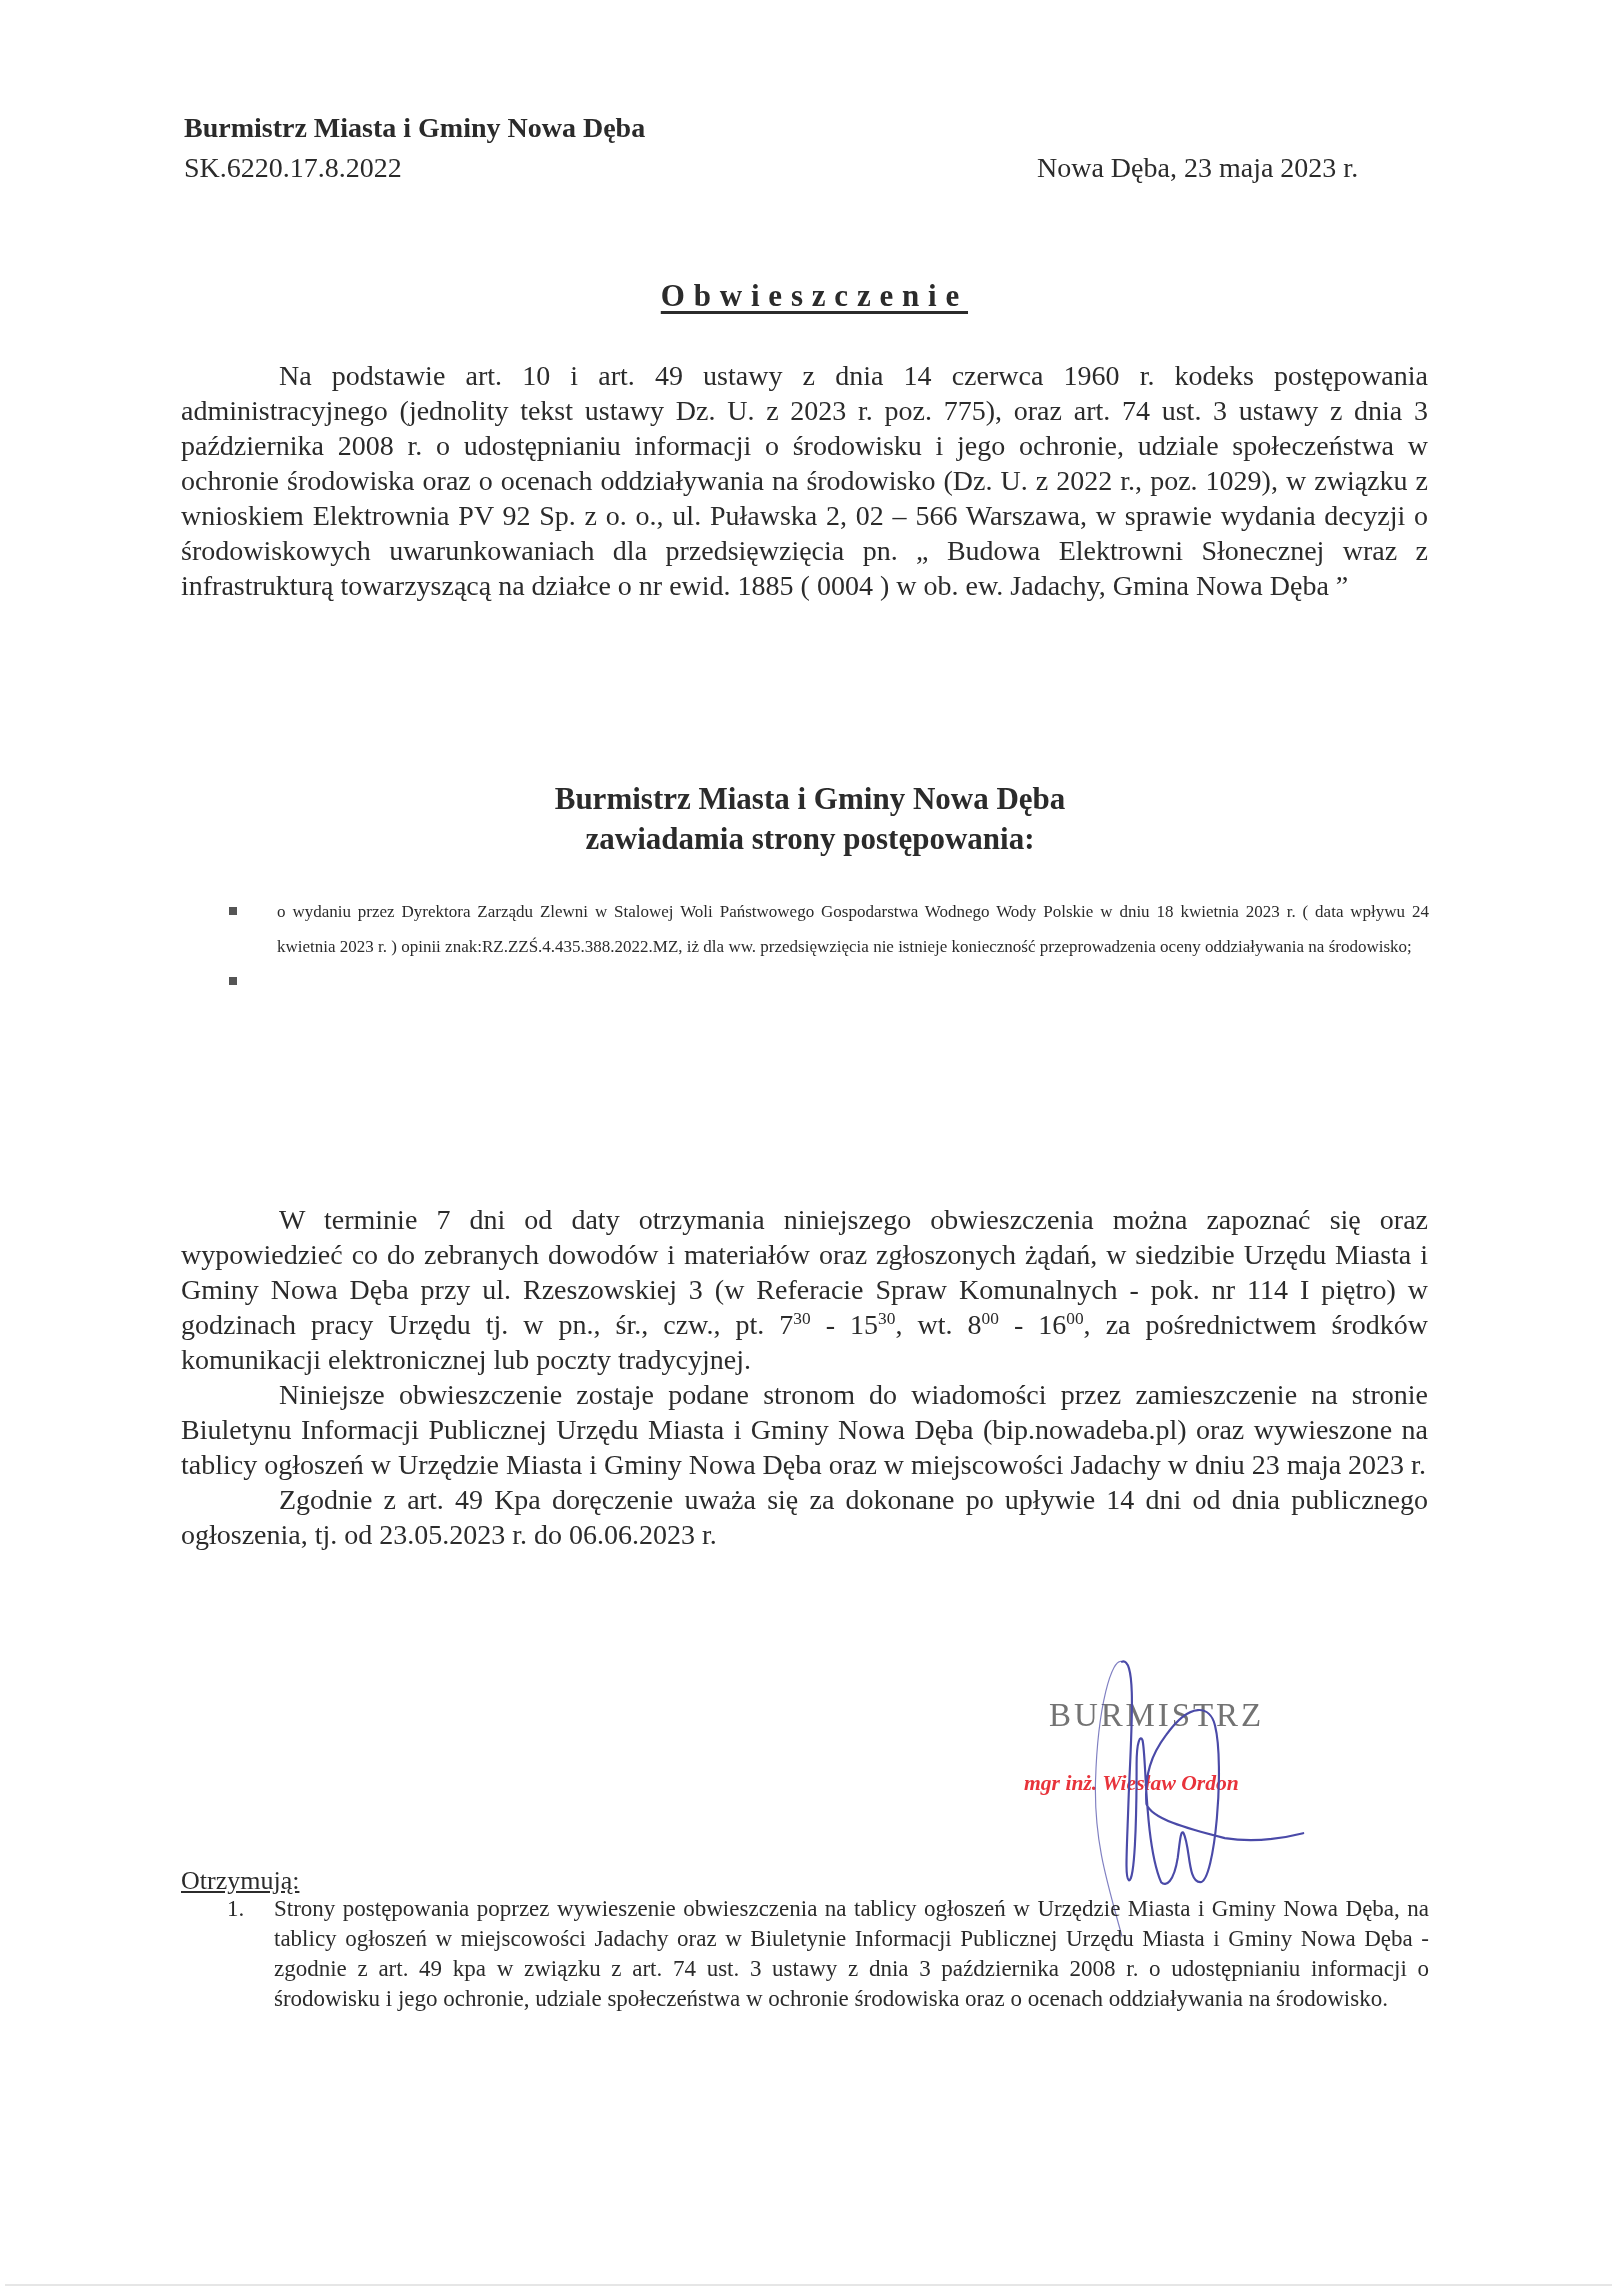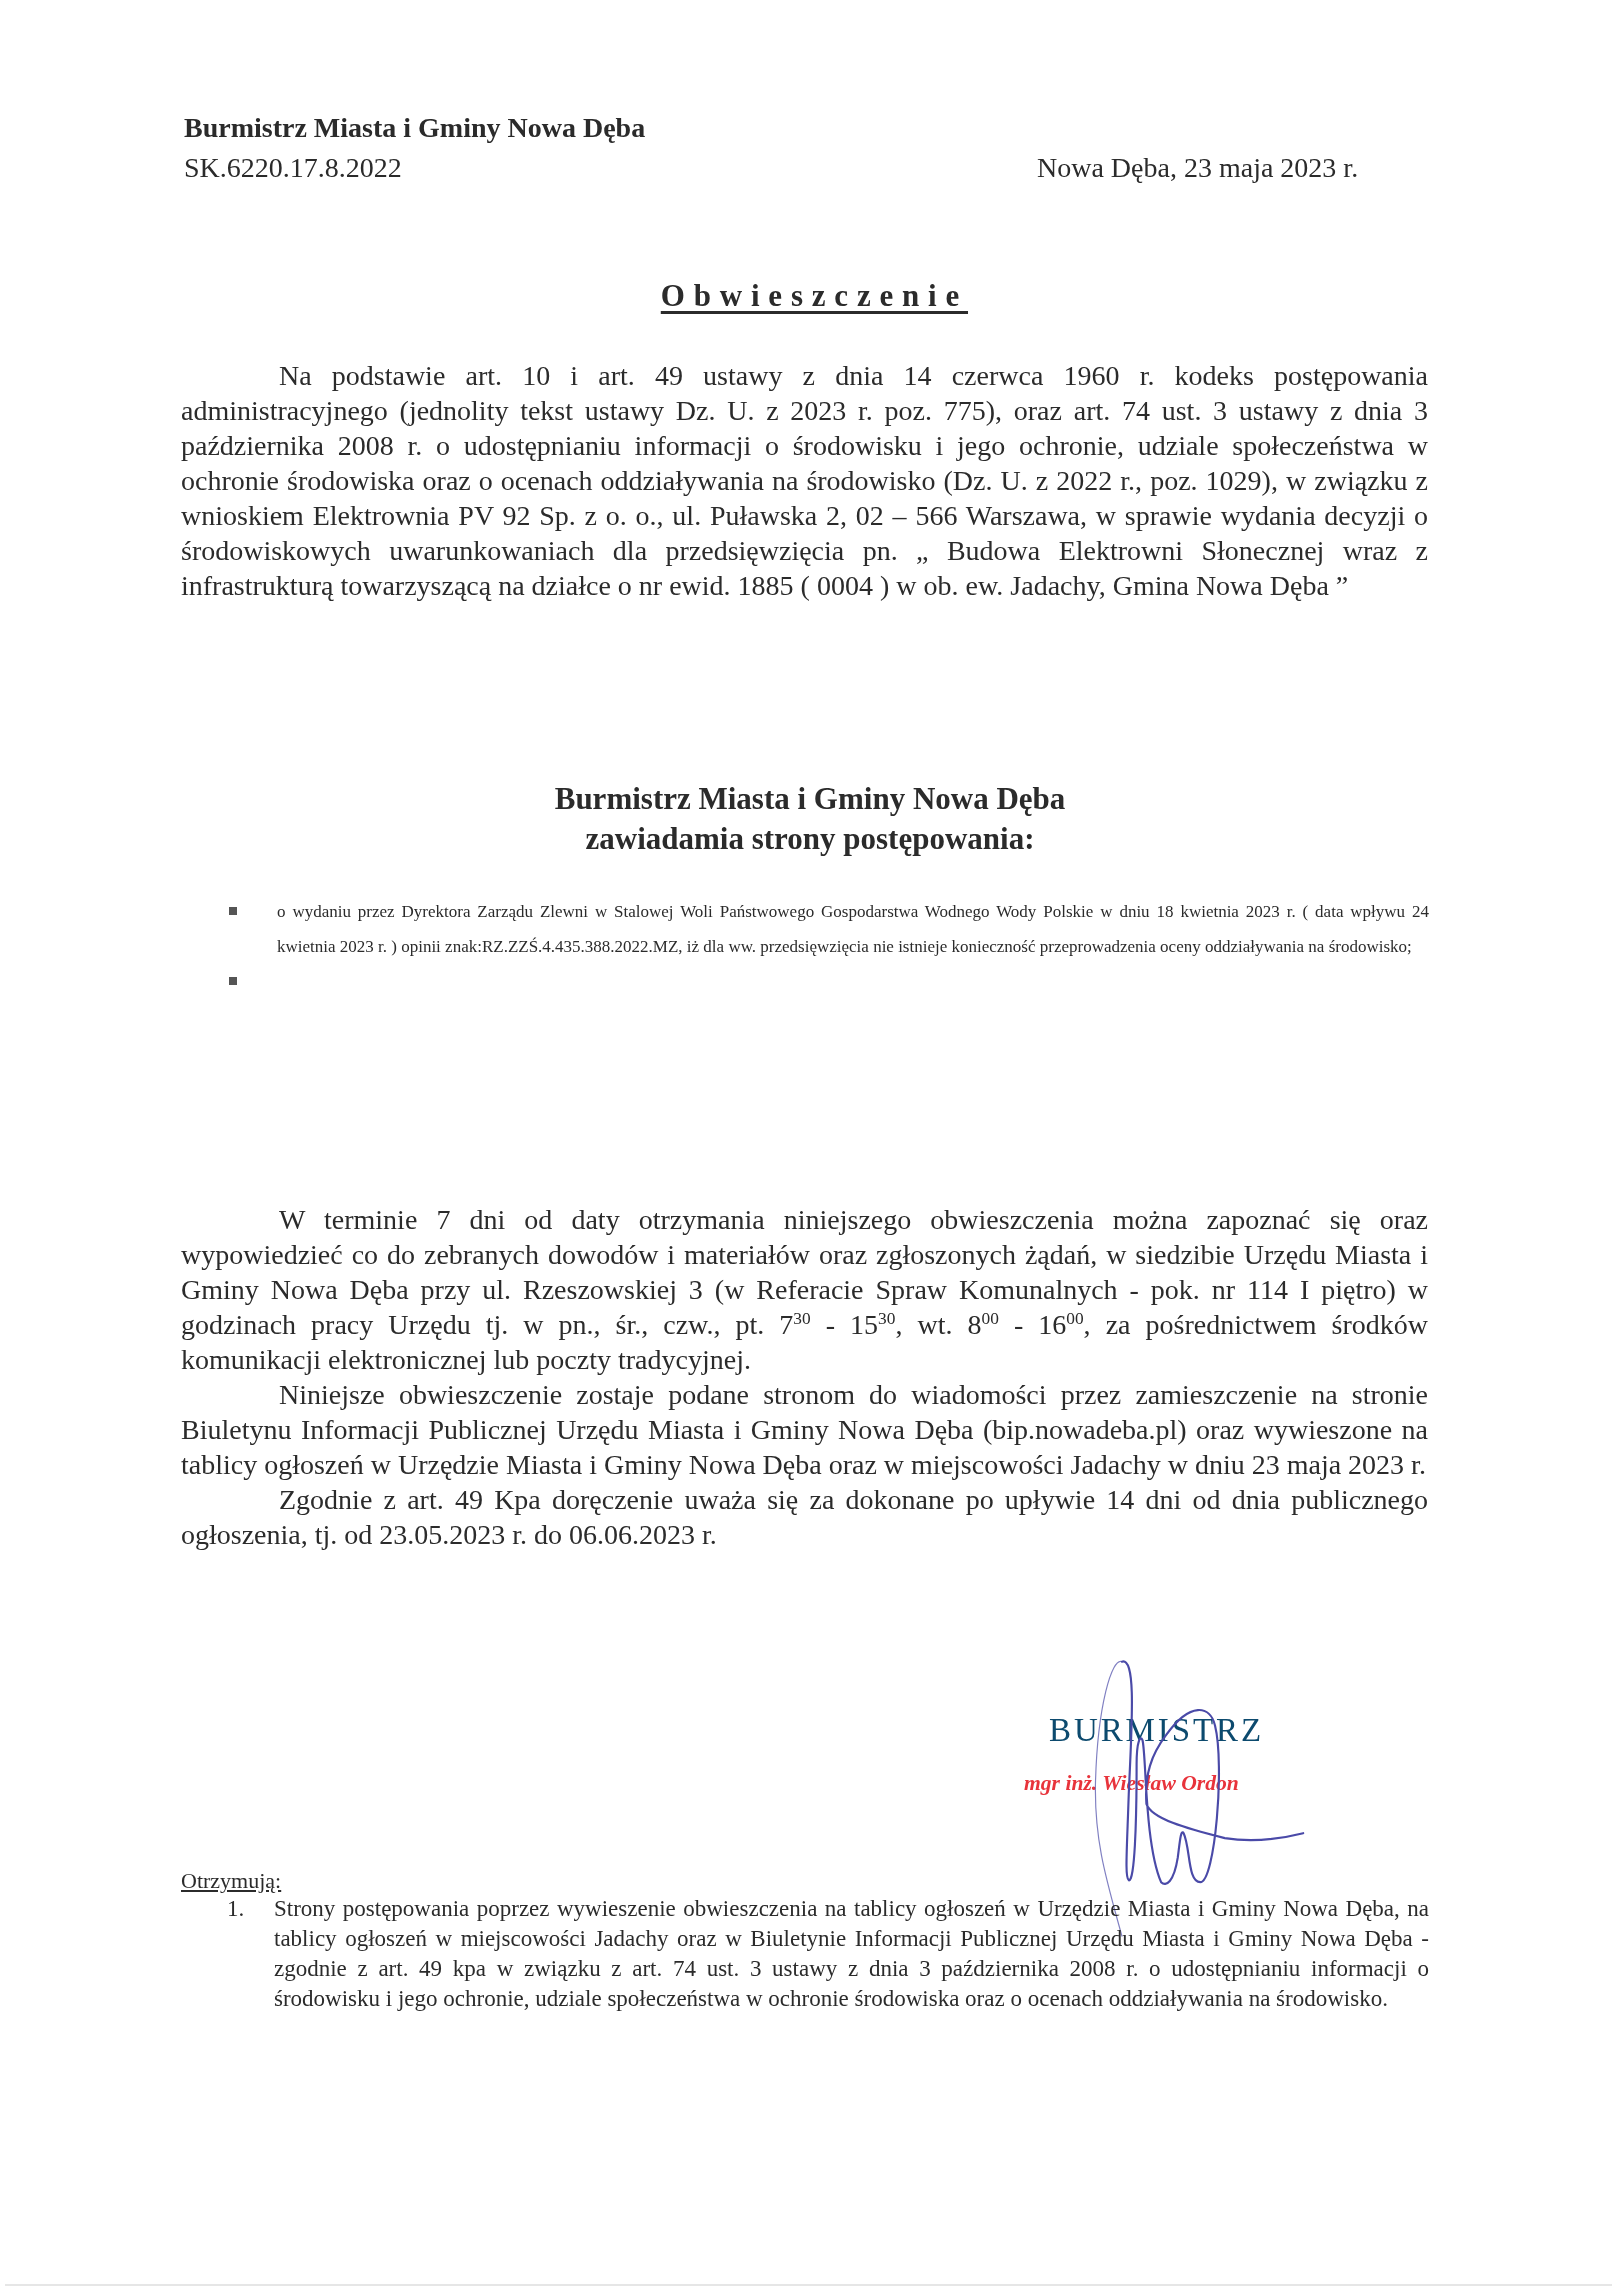--- a/index.html
+++ b/index.html
@@ -37,31 +37,31 @@
     .li .bullet {
       position: absolute; left: 5.9px; top: 12.7px; width: 7.8px; height: 8.8px; background: #555;
     }
     .li.bold { font-weight: bold; }
 
     .p2 { top: 1202px; }
     .p2 p { margin: 0; }
     sup { font-size: 62%; line-height: 0; vertical-align: 0.6em; }
 
     .stamp-title {
-      left: 1049px; top: 1696px; font-size: 33px; color: #0c4a6e; letter-spacing: 2.9px;
-      white-space: nowrap; line-height: 39px; margin-top: 15px;
+      left: 1049px; top: 1696px; font-size: 33px; color: #737373; letter-spacing: 2.9px;
+      white-space: nowrap; line-height: 39px;
     }
     .stamp-name {
       left: 1024px; top: 1770px; font-size: 21.6px; color: #e8333b; font-style: italic; font-weight: bold;
       white-space: nowrap; line-height: 27.4px;
     }
     .signature { left: 1068px; top: 1647px; width: 294px; height: 294px; }
 
     .recv-label {
-      left: 181px; top: 1866px; font-size: 22px; line-height: 29px;
+      left: 181px; top: 1866px; font-size: 26px; line-height: 29px;
       text-decoration: underline; white-space: nowrap;
     }
     .recv-list { left: 227px; width: 1202px; top: 1894px; font-size: 23px; line-height: 30px; }
     .recv-item { position: relative; padding-left: 47px; text-align: justify; margin: 0; }
     .recv-item .num { position: absolute; left: 0; top: 0; }
 
     .bottom-line { left: 4.9px; top: 2284px; width: 1607px; height: 2px; background: #e6e6e6; }
   </style>
 </head>
 <body>

